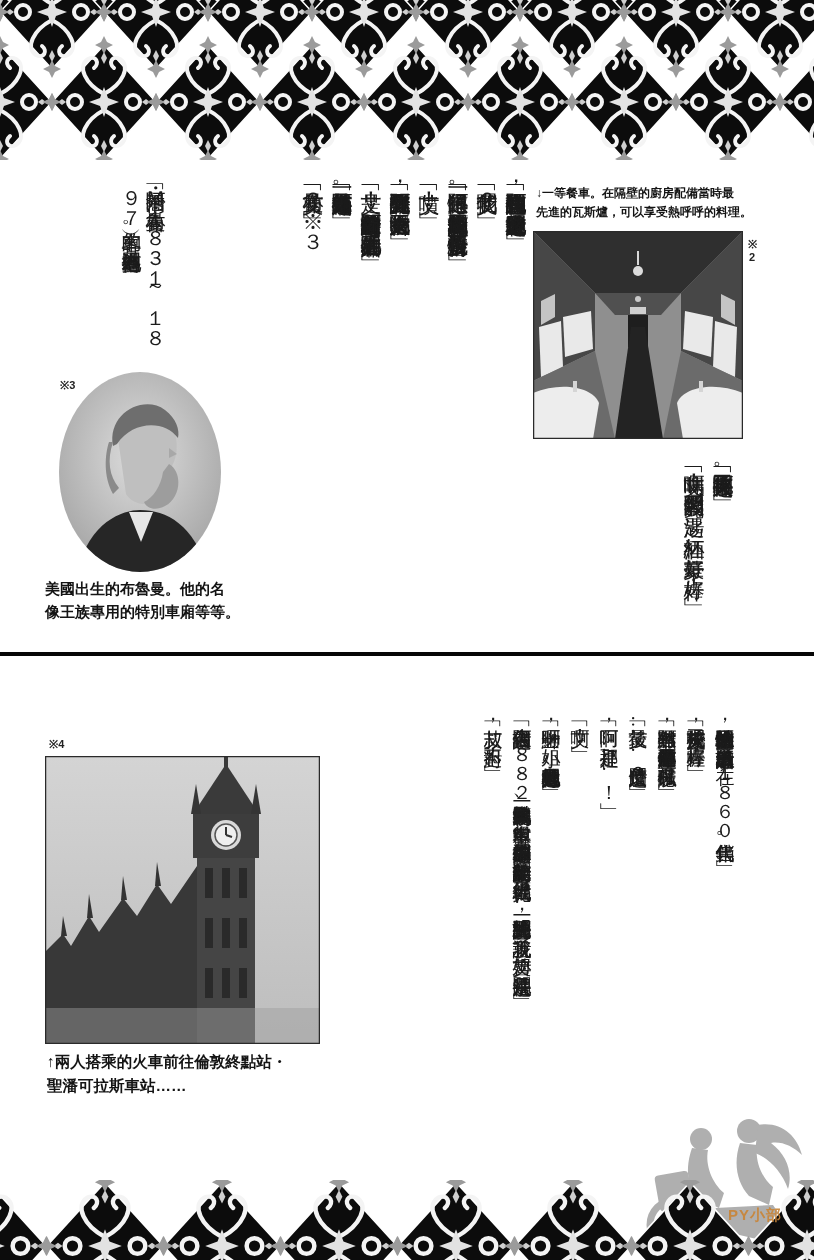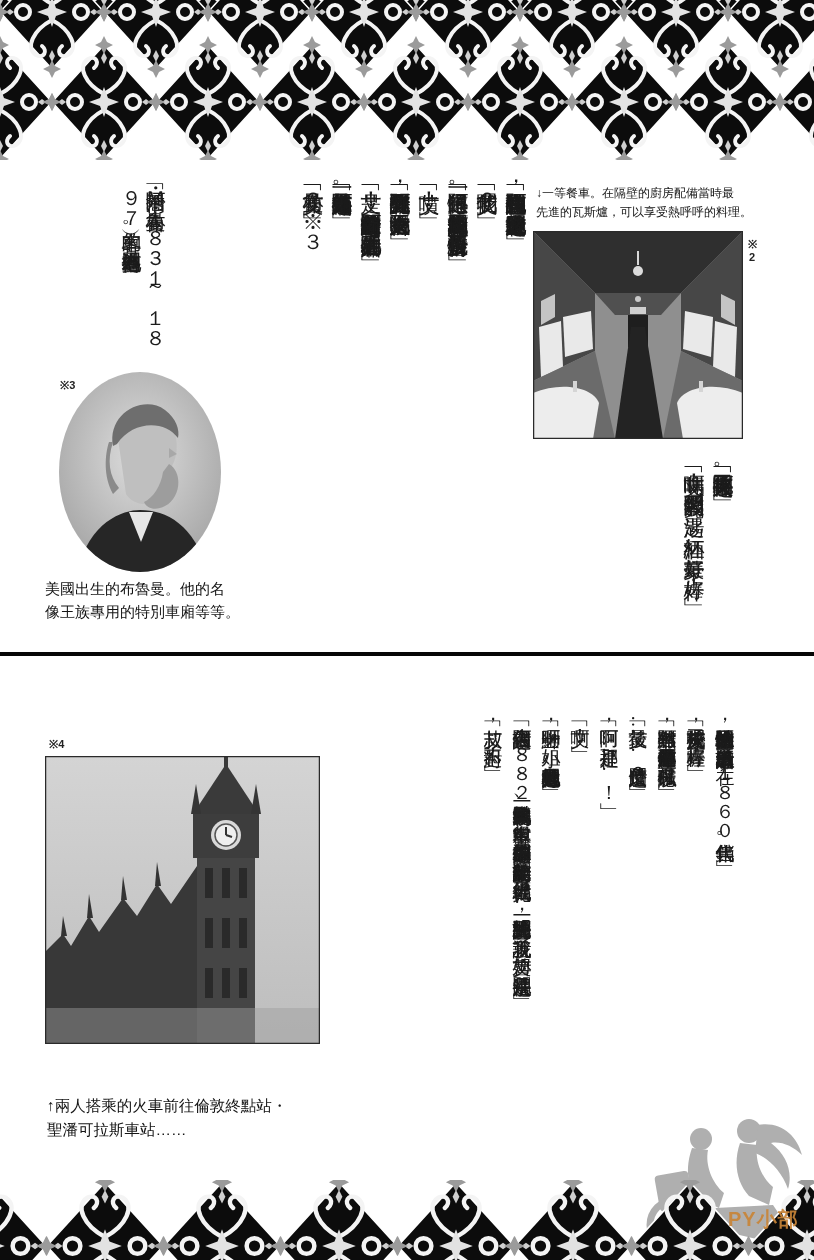--- a/index.html
+++ b/index.html
@@ -5,32 +5,32 @@
   html,body{margin:0;padding:0;background:#ffffff;}
   .page{position:relative;width:814px;height:1260px;background:#ffffff;overflow:hidden;
         font-family:"Liberation Serif",serif;}
   .vtext{position:absolute;writing-mode:vertical-rl;color:#1b1b1b;white-space:pre-line;
          line-break:anywhere;overflow-wrap:anywhere;line-height:29px;
          font-family:"Liberation Serif",serif;}
   .main1{right:284px;top:177px;height:470px;font-size:21px;}
   .under1{right:77px;top:459px;height:152px;font-size:21px;}
   .left1{right:646px;top:177px;height:164px;font-size:20px;line-height:24px;}
   .main2{right:74px;top:715px;height:420px;font-size:19px;}
-  .caption{position:absolute;font-family:"Liberation Sans",sans-serif;font-weight:normal;
+  .caption{position:absolute;font-family:"Liberation Sans",sans-serif;font-weight:bold;
            color:#141414;white-space:pre-line;}
   .cap1{left:536px;top:184px;width:226px;font-size:12px;line-height:1.62;}
   .capPortrait{left:45px;top:578px;width:215px;font-size:15px;line-height:1.5;}
-  .cap2{left:47px;top:1050px;width:285px;font-size:15.5px;line-height:1.55;margin-top:44px;}
+  .cap2{left:47px;top:1050px;width:285px;font-size:15.5px;line-height:1.55;}
   .ref{position:absolute;font-family:"Liberation Sans",sans-serif;font-weight:bold;
        color:#222;font-size:11px;}
   .vref{writing-mode:vertical-rl;text-orientation:upright;}
   .photo{position:absolute;}
   .divider{position:absolute;left:0;top:652px;width:814px;height:4px;background:#060606;}
   .watermark{position:absolute;left:728px;top:1206px;font-family:"Liberation Sans",sans-serif;
-             font-weight:bold;font-size:20px;color:#c98538;opacity:.92;letter-spacing:1px;}
+             font-weight:bold;font-size:15px;color:#c98538;opacity:.92;letter-spacing:1px;}
   svg{display:block;}
 </style>
 </head>
 <body>
 
 <div class="page">
 
   <svg width="0" height="0" aria-hidden="true">
     <defs>
       <g id="tile">

